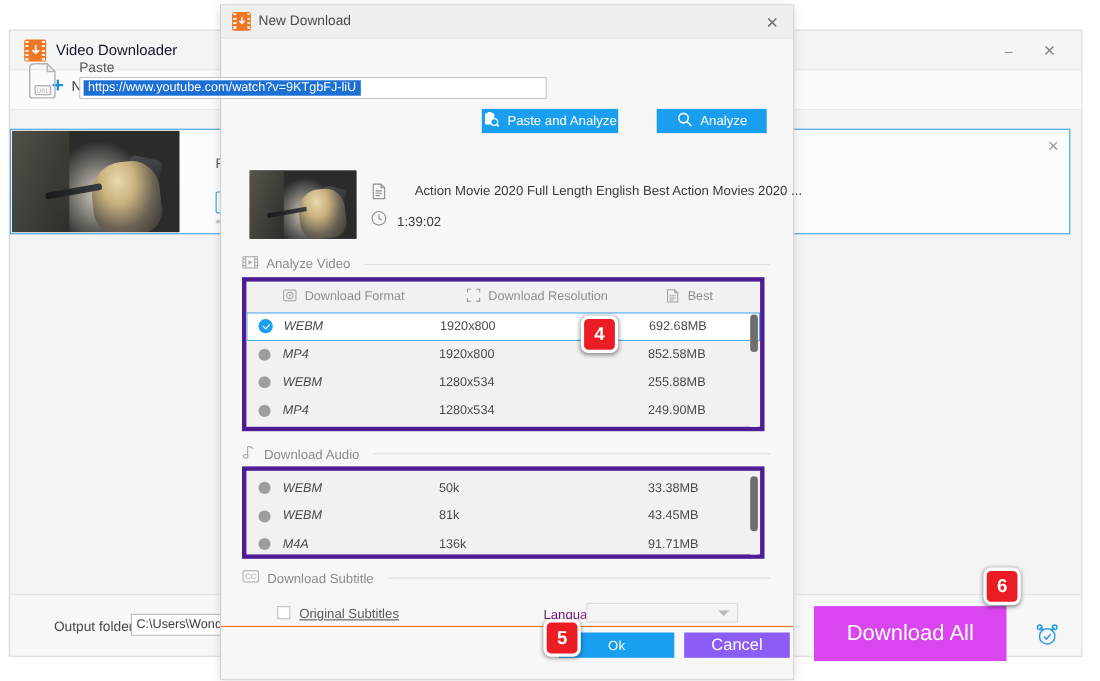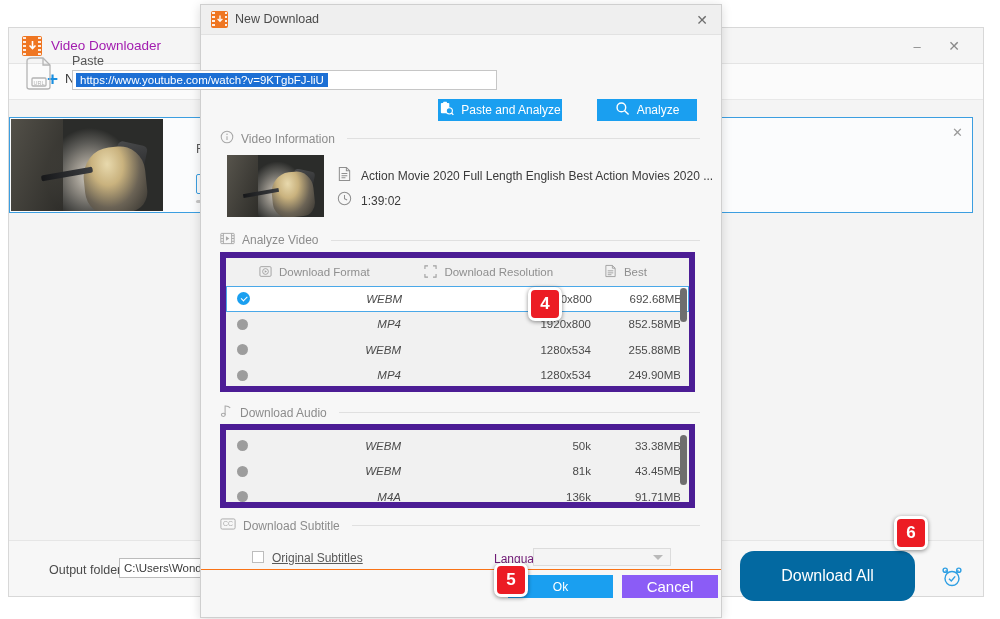--- a/index.html
+++ b/index.html
@@ -47,21 +47,21 @@
   .app-logo::after {
     content: "";
     position: absolute; right: 1px; top: 1px;
     width: 3px; height: 18px;
     background: repeating-linear-gradient(to bottom, #ffffff 0 2px, #ef7622 2px 4px);
     opacity: .85;
   }
   .app-logo svg { position: relative; z-index: 2; }
   .app-title {
     position: absolute; left: 42px; top: 10px;
-    font-size: 13.5px; color: #a21caf;
+    font-size: 13.5px; color: #0f172a;
   }
   .win-btn {
     position: absolute; top: 7px;
     width: 22px; height: 22px;
     display: flex; align-items: center; justify-content: center;
     color: #8a8a8a; font-size: 13px;
     cursor: default;
   }
   .win-min { right: 55px; }
   .win-close { right: 18px; font-size: 14px; }
@@ -181,25 +181,24 @@
     border: 1px solid #bcbcbc;
     box-sizing: border-box;
     font-size: 11.5px; color: #3b3b3b;
     padding: 3px 4px;
     overflow: hidden; white-space: nowrap;
     font-family: "Liberation Sans", sans-serif;
   }
   .download-all-btn {
     position: absolute; right: 68px; top: 10px;
     width: 175px; height: 50px;
-    background: #0369a1;
+    background: #d946ef;
     display: flex; align-items: center; justify-content: center;
-    color: #ffffff; font-size: 16px;
+    color: #ffffff; font-size: 20px;
     cursor: pointer;
-    border-radius: 14px;
   }
   .alarm-btn {
     position: absolute; right: 19px; top: 24px;
     width: 24px; height: 24px;
     cursor: pointer;
   }
 
   
   .dialog {
     position: absolute;
@@ -323,37 +322,36 @@
     background: linear-gradient(150deg, #4a4b4c, #18191b);
     transform: rotate(12deg);
     border-radius: 4px;
   }
   .vi-thumb .wall {
     position:absolute; left:0; top:0; width: 32%; height:100%;
     background: linear-gradient(110deg, #57544c, #2e2d29);
   }
   .vi-title-row {
     position: absolute; left: 337px; top: 166px;
-    display: flex; align-items: center; gap: 9px;
+    display: flex; gap: 25px;
   }
   .vi-title-row span.txt { font-size: 12px; color: #3a3a3a; }
   .vi-dur-row {
     position: absolute; left: 337px; top: 191px;
     display: flex; align-items: center; gap: 9px;
   }
   .vi-dur-row span.txt { font-size: 12px; color: #3a3a3a; }
 
   
   .table-wrap {
     position: absolute;
     background: #f1f1f1;
-    border: 6px solid #4c1d95;
+    border: 4px solid #4c1d95;
     box-sizing: border-box;
     overflow: hidden;
-    text-align: right;
   }
   .tbl-video { left: 220px; top: 252px; width: 475px; height: 140px; }
   .tbl-audio { left: 220px; top: 424px; width: 475px; height: 84px; }
 
   .tbl-header {
     display: flex; align-items: center;
     height: 28px;
     font-size: 11.5px; color: #8f8f8f;
   }
   .th { display: flex; align-items: center; gap: 7px; }
@@ -589,31 +587,20 @@
       <span>
         <svg width="15" height="15" viewBox="0 0 16 16" fill="none" stroke="#ffffff" stroke-width="1.5">
           <circle cx="6.8" cy="6.8" r="4.6"></circle>
           <path d="M10.3 10.3 L14.5 14.5"></path>
         </svg>
       </span>
       <span>Analyze</span>
     </div>
   </div>
 
-  <div class="section-head sec-videoinfo">
-    <span>
-      <svg width="14" height="14" viewBox="0 0 16 16" fill="none" stroke="#a8a8a8" stroke-width="1.2">
-        <circle cx="8" cy="8" r="6.6"></circle>
-          <path d="M8 7.2 L8 11.4"></path>
-          <circle cx="8" cy="4.9" r="0.85" fill="#a8a8a8" stroke="none"></circle>
-      </svg>
-    </span>
-    <span>Video Information</span>
-    <span class="rule"></span>
-  </div>
 
   <div class="vi-thumb">
     <div class="wall"></div>
       <div class="pack"></div>
       <div class="fig"></div>
       <div class="gunbarrel"></div>
   </div>
 
   <div class="vi-title-row">
     <span>

